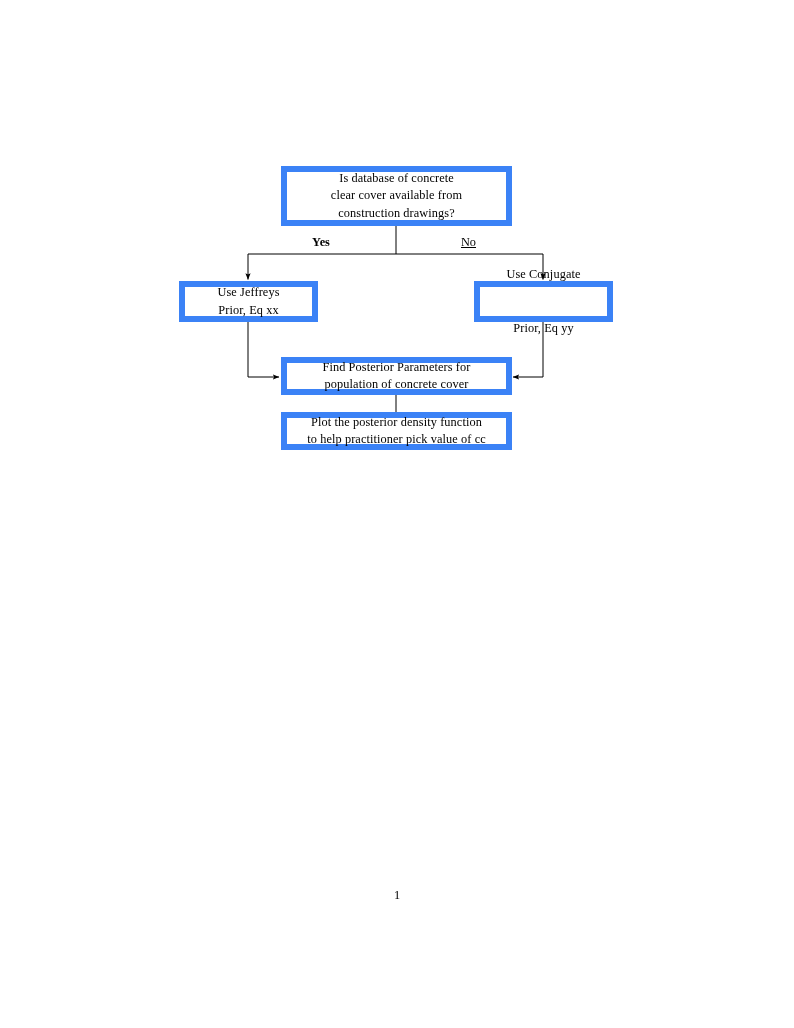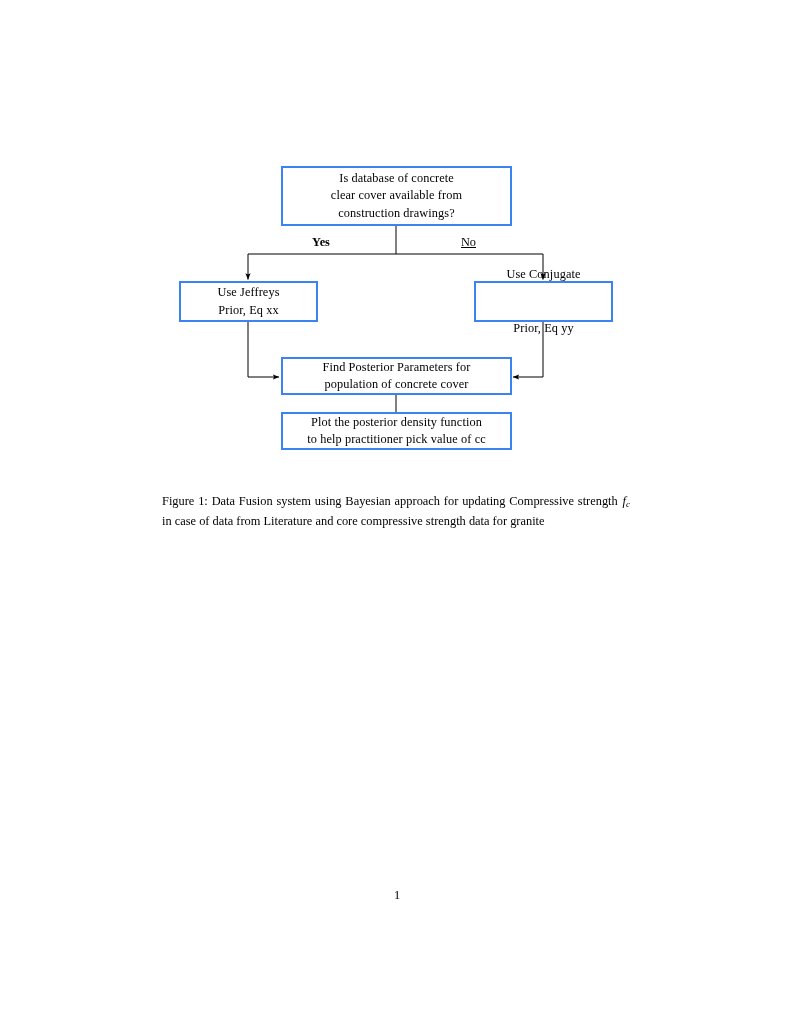--- a/index.html
+++ b/index.html
@@ -31,21 +31,21 @@
     left: 0;
     top: 0;
     width: 794px;
     height: 490px;
     overflow: visible;
   }
 
   .node-box {
     position: absolute;
     box-sizing: border-box;
-    border: 2px solid #3b82f6;
+    border: 6px solid #3b82f6;
     background: #ffffff;
     display: flex;
     flex-direction: column;
     align-items: center;
     justify-content: center;
     text-align: center;
     font-size: 12.3px;
     line-height: 1.42;
     letter-spacing: 0.1px;
     color: #000000;
@@ -146,17 +146,16 @@
       <span class="line">population of concrete cover</span>
     </div>
 
     <div class="node-box" style="left:281px; top:412px; width:231px; height:38px;">
       <span class="line">Plot the posterior density function</span>
       <span class="line">to help practitioner pick value of cc</span>
     </div>
 
   </div>
 
-  <div id="caption"><span>Figure 1:</span><span> Data Fusion system using Bayesian approach for updating Compressive strength </span><span class="mathvar"><span>f</span><sub>c</sub></span><span> in case of data from Literature and core compressive strength data for granite</span></div>
 
   <div id="folio">1</div>
 
 </div>
 
 </body></html>

